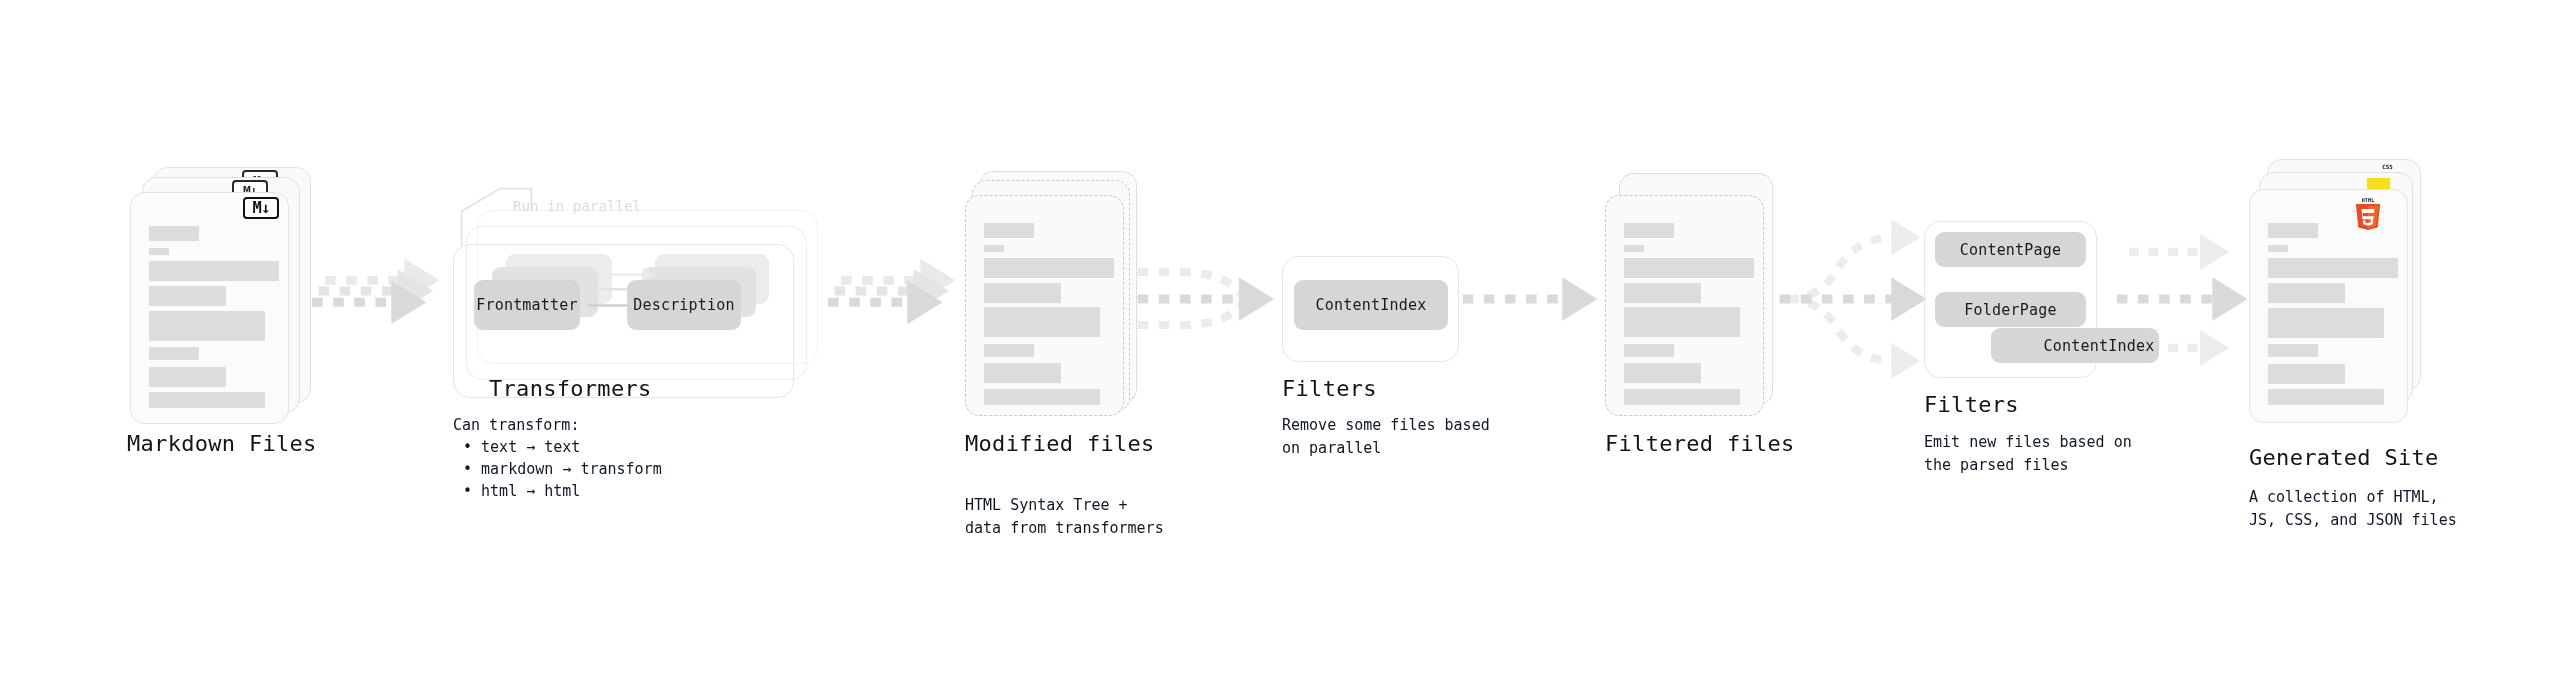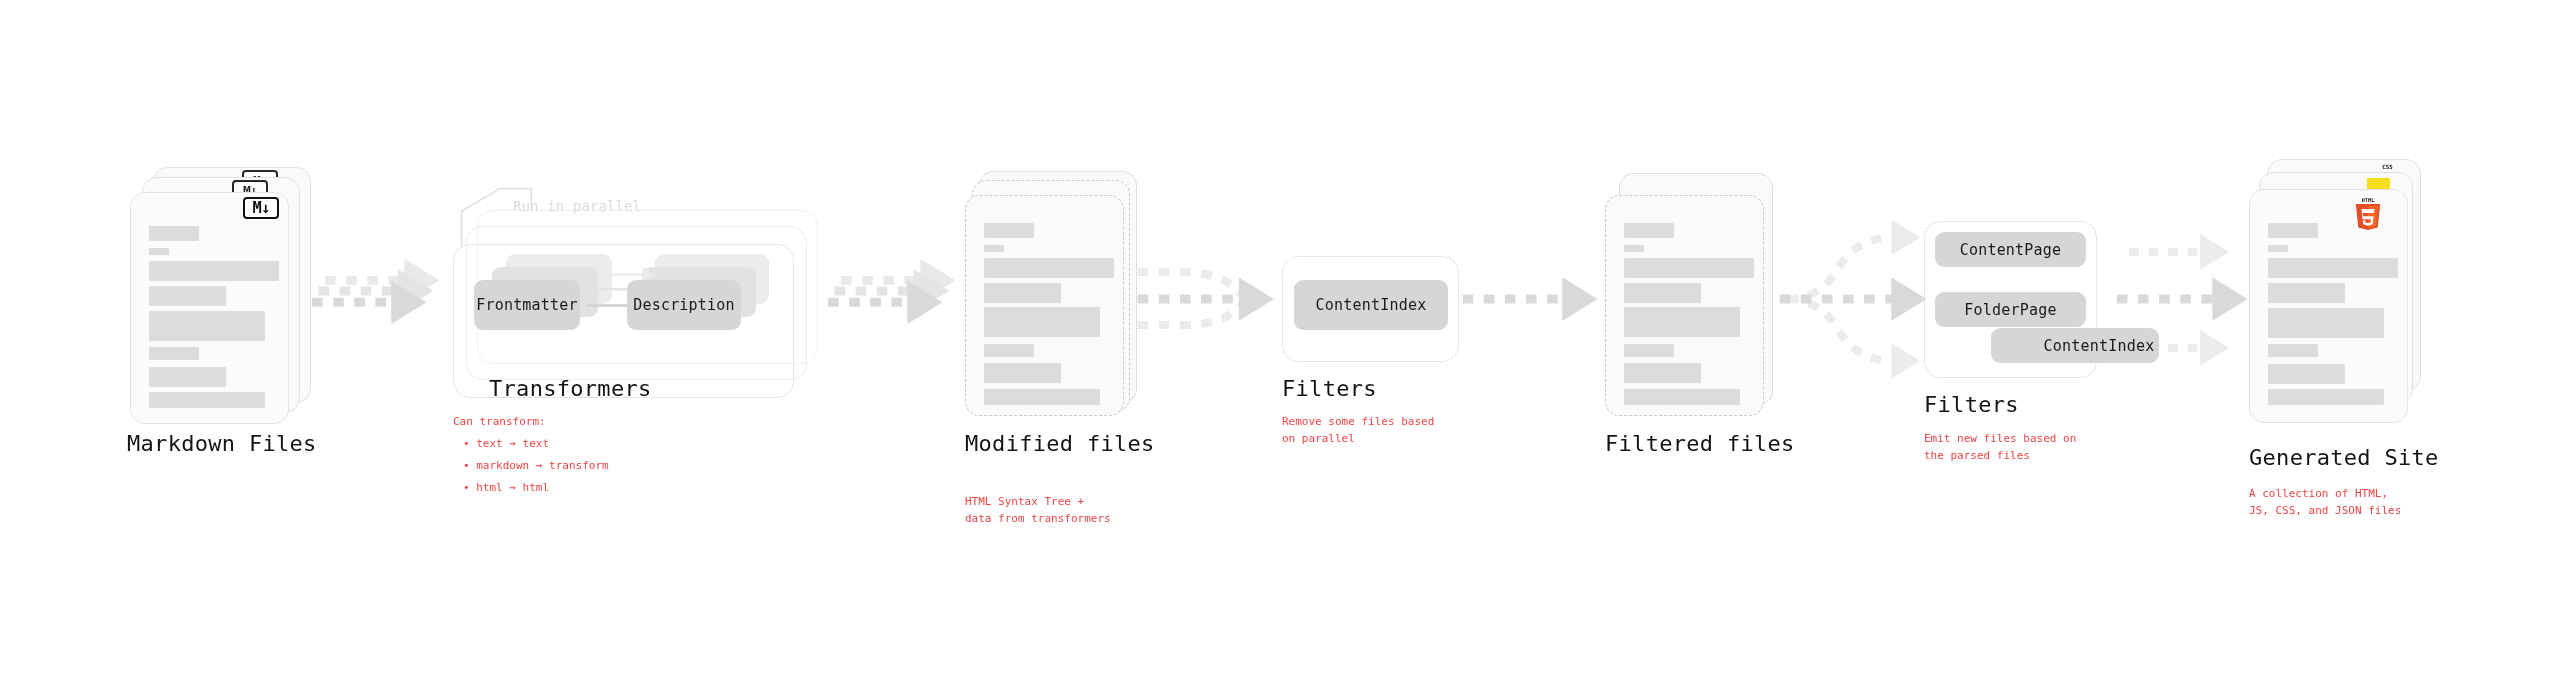--- a/index.html
+++ b/index.html
@@ -12,21 +12,21 @@
   
   .card{position:absolute;border-radius:14.6px;background:#fbfbfb;border:1.2px solid #e3e3e3;box-sizing:border-box;}
   .card.dashed{border:1.2px dashed #c9c9c9;background:#fafafa;}
   .card.dotted{border:1.2px dotted #c2c2c2;background:#fafafa;}
   .card.plain{background:#fafafa;border-color:#e0e0e0;}
 
   .bar{position:absolute;background:#dcdcdc;border-radius:0.8px;}
 
   
   .h-label{position:absolute;font-size:22px;color:#141414;letter-spacing:0.3px;white-space:nowrap;}
-  .sub-label{position:absolute;font-size:11px;color:#ef4444;line-height:1.52;white-space:pre;}
+  .sub-label{position:absolute;font-size:15px;color:#0f172a;line-height:1.52;white-space:pre;}
 
   
   .group{position:absolute;border:1.2px solid #e6e6e6;border-radius:16.3px;box-sizing:border-box;background:rgba(255,255,255,0);}
   .group.g2{border-color:#ededed;}
   .group.g3{border-color:#f2f2f2;}
 
   .chip{position:absolute;background:#d6d6d6;border-radius:9px;display:flex;align-items:center;justify-content:center;
         font-size:15px;color:#1a1a1a;letter-spacing:0.2px;box-sizing:border-box;white-space:nowrap;}
   .chip.ghost1{background:#e2e2e2;}
   .chip.ghost2{background:#ececec;}

